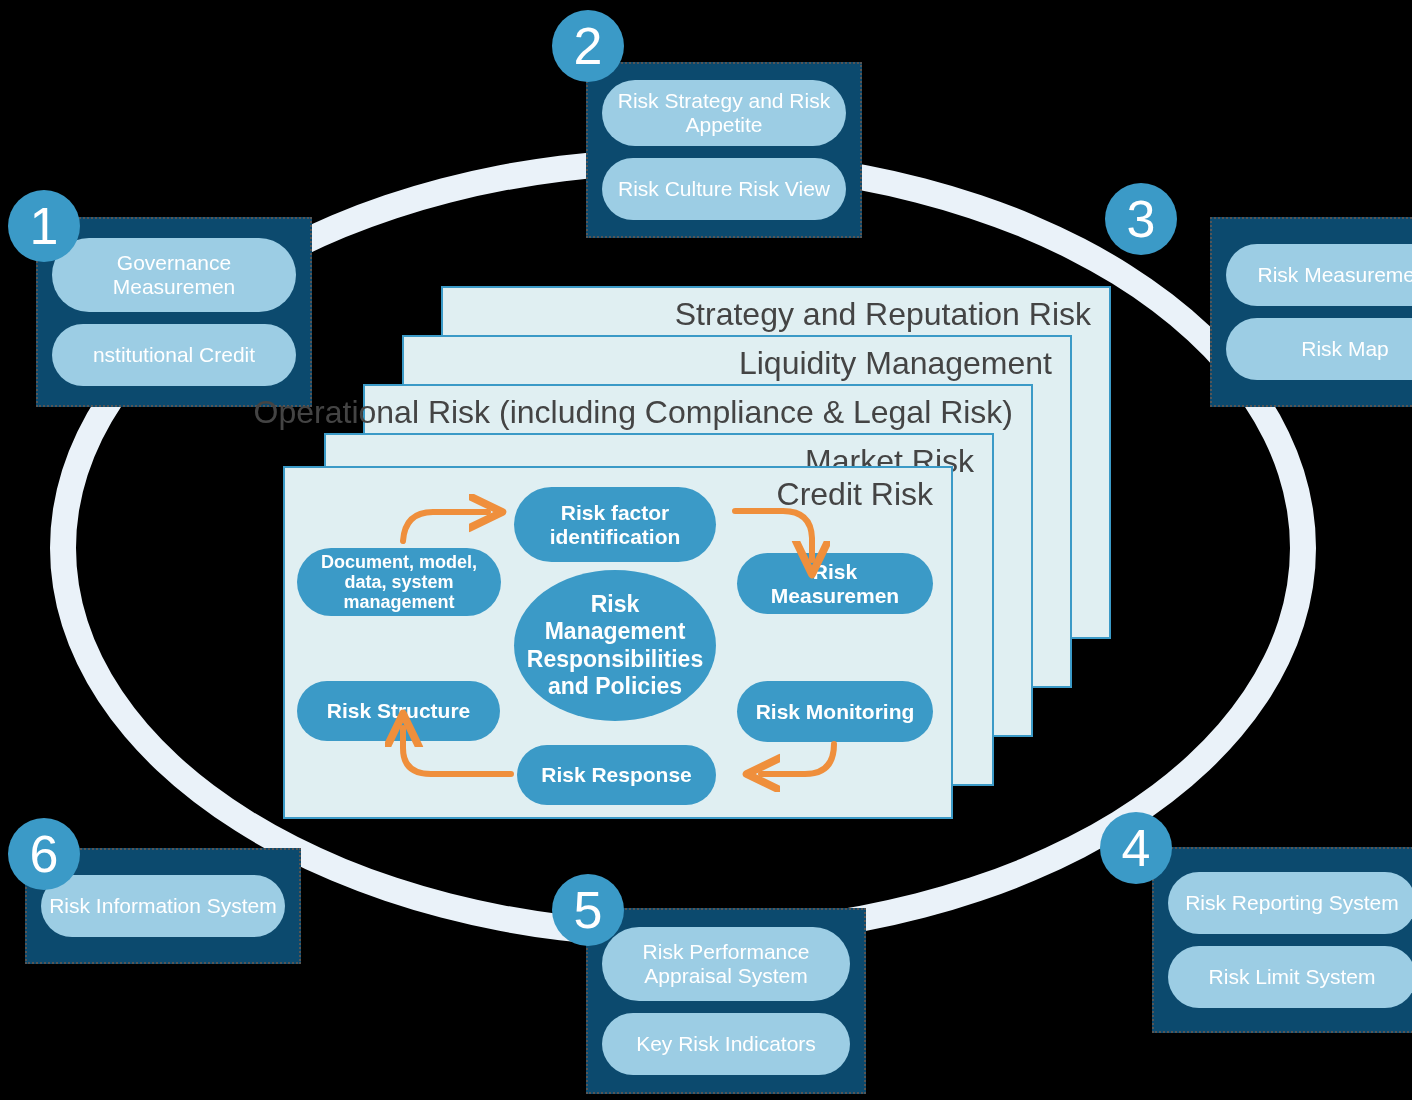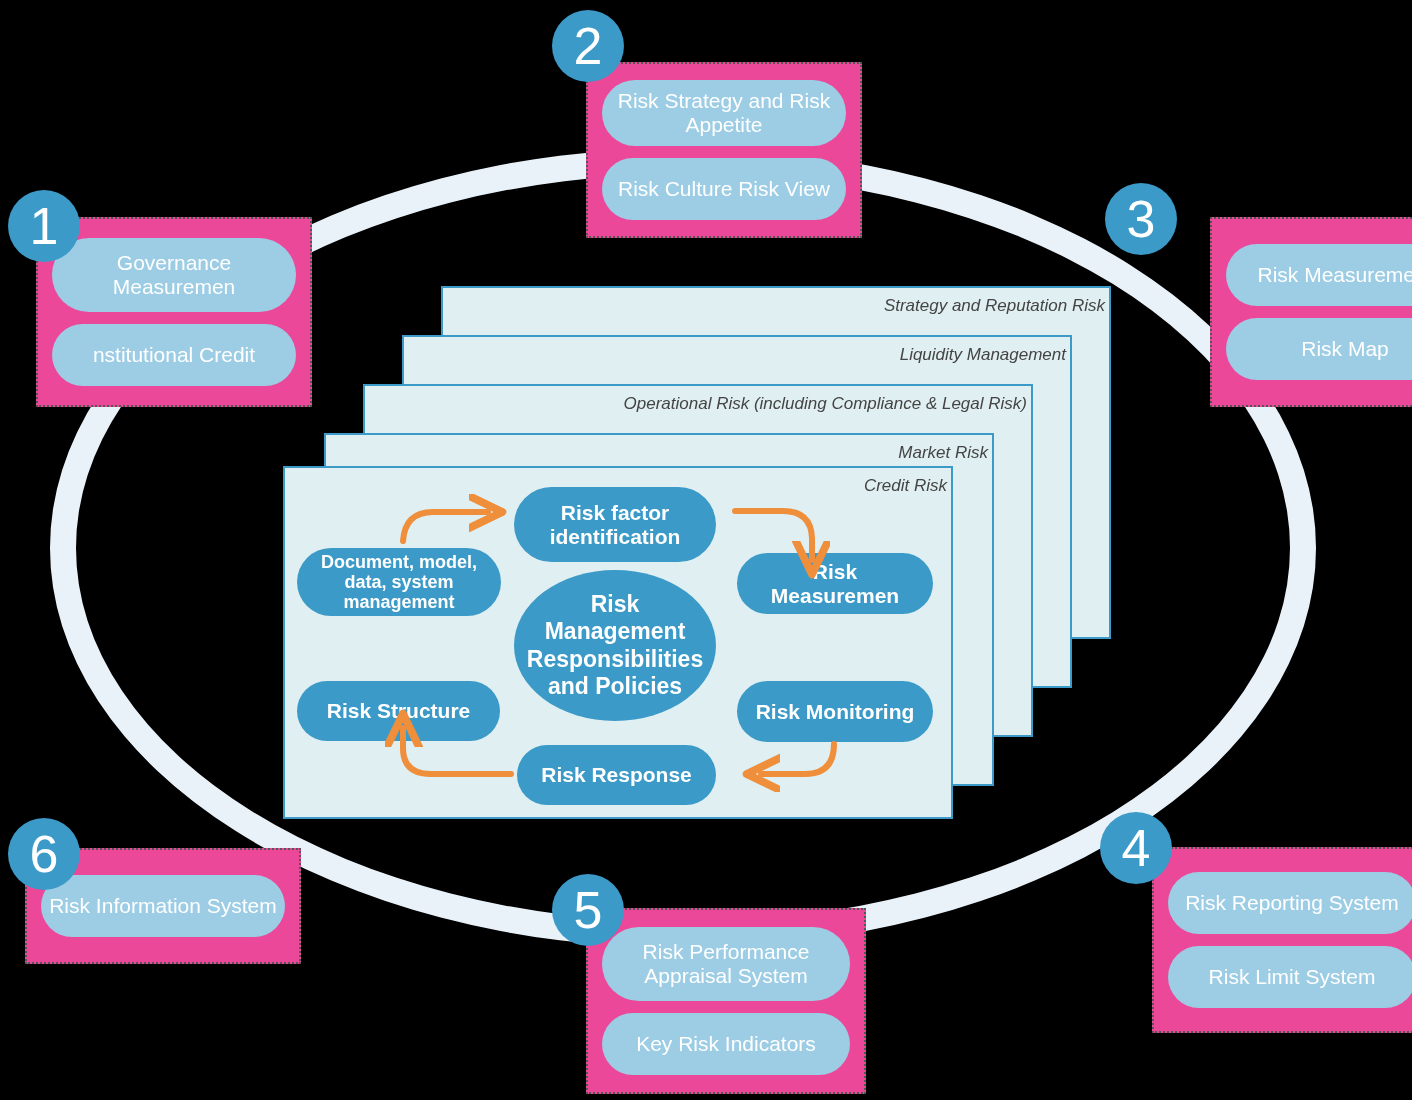--- a/index.html
+++ b/index.html
@@ -24,21 +24,21 @@
     width: 1266px;
     height: 800px;
     border-radius: 50%;
     border: 26px solid #eaf2f9;
     box-sizing: border-box;
   }
 
   
   .group-box {
     position: absolute;
-    background: #ec4899;
+    background: #0c4a6e;
     border: 2px dotted #555555;
     box-sizing: border-box;
     display: flex;
     flex-direction: column;
     justify-content: center;
     align-items: flex-start;
     gap: 12px;
     padding: 16px 14px;
   }
   .pill {
@@ -86,26 +86,25 @@
 
   
   .card {
     position: absolute;
     background: #e0eff2;
     border: 2px solid #3b9ac7;
     box-sizing: border-box;
   }
   .card-label {
     position: absolute;
-    right: 4px;
+    right: 18px;
     top: 8px;
-    font-size: 17px;
+    font-size: 32px;
     color: #444444;
     white-space: nowrap;
-    font-style: italic;
   }
   #card-s1 { left: 441px; top: 286px; width: 670px; height: 353px; z-index: 11; }
   #card-s2 { left: 402px; top: 335px; width: 670px; height: 353px; z-index: 12; }
   #card-s3 { left: 363px; top: 384px; width: 670px; height: 353px; z-index: 13; }
   #card-s4 { left: 324px; top: 433px; width: 670px; height: 353px; z-index: 14; }
   #card-s5 { left: 283px; top: 466px; width: 670px; height: 353px; z-index: 15; }
 
   
   .cyc { position: absolute; z-index: 20; }
   .node {

